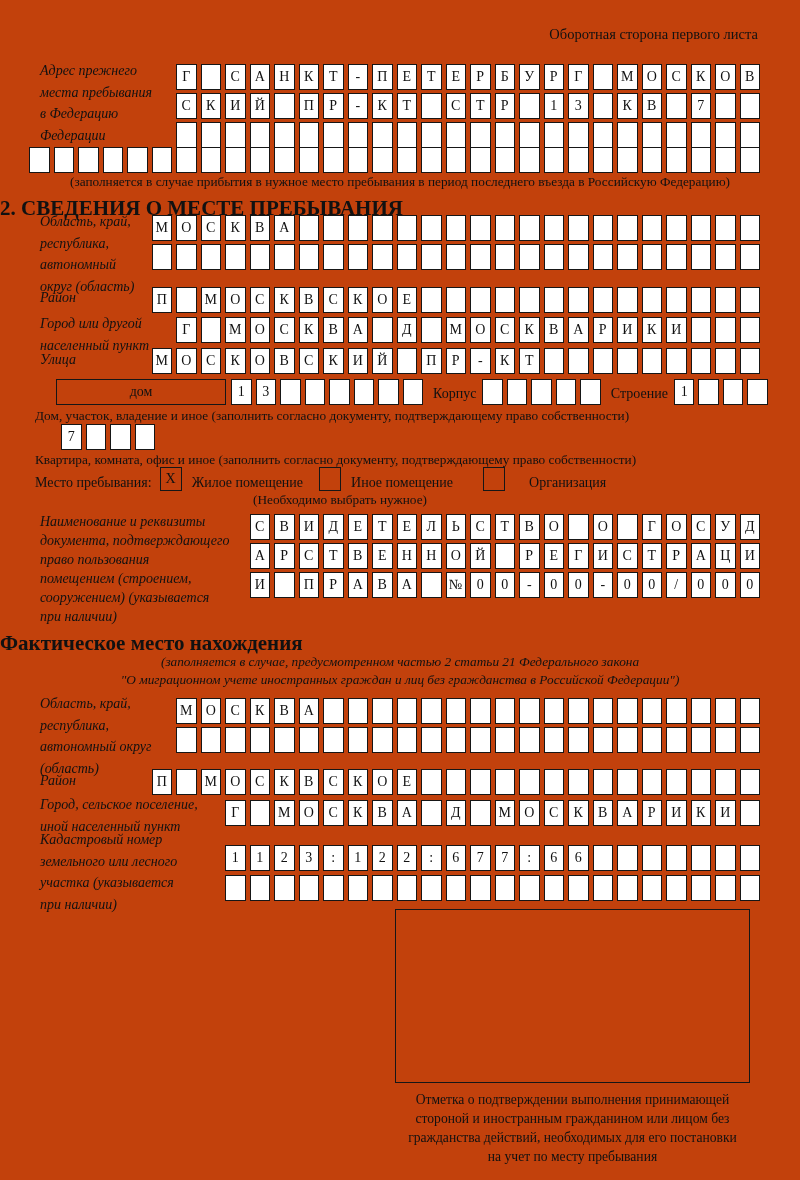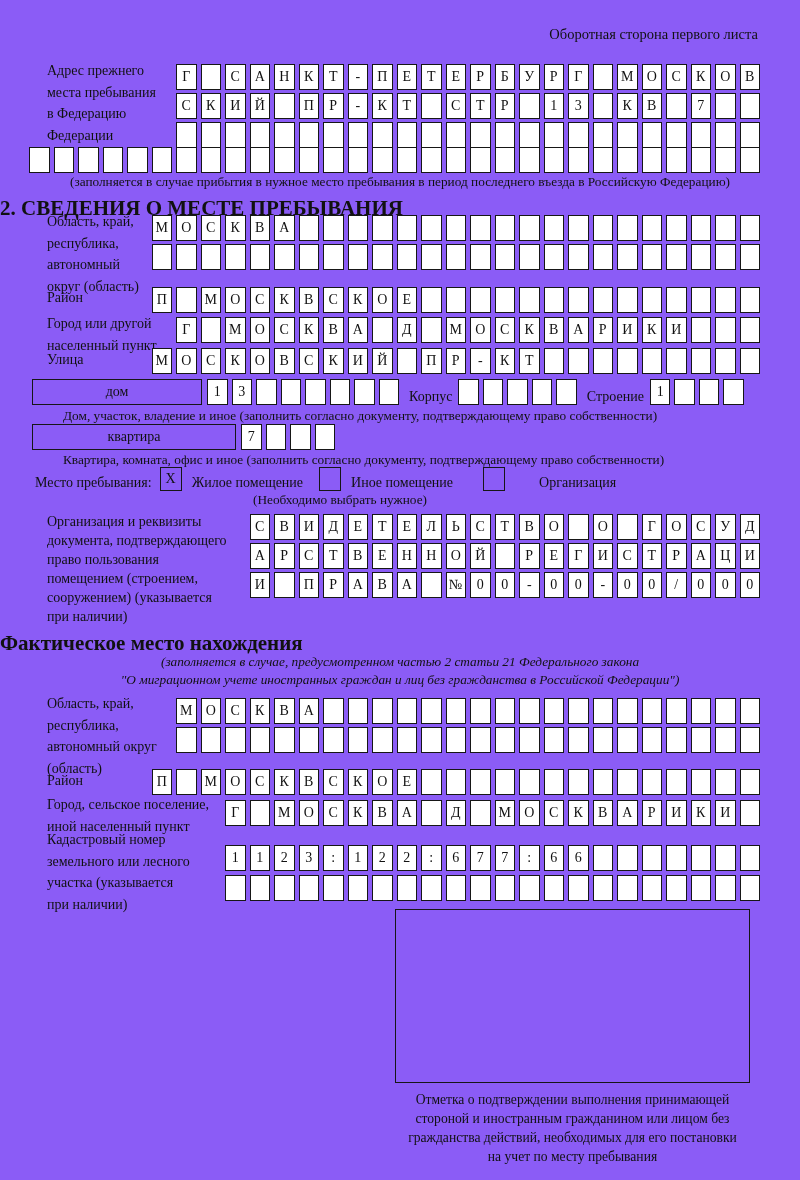--- a/index.html
+++ b/index.html
@@ -1,41 +1,41 @@
 <!DOCTYPE html>
 <html><head>
 <meta charset="utf-8">
 <style>
   html,body{margin:0;padding:0;background:#e8e8e8;}
   .page{
     position:relative;
     width:800px;height:1180px;
-    background:#8b5cf6;
+    background:#c2410c;
     font-family:"Liberation Serif","DejaVu Serif",serif;
     color:#111;
     margin:0 auto;
     overflow:hidden;
   }
   .corner{position:absolute;top:26px;right:42px;font-size:14.5px;}
-  .lbl{position:absolute;left:47px;font-size:14px;line-height:21.5px;}
+  .lbl{position:absolute;left:40px;font-size:14px;line-height:21.5px;font-style:italic;}
   .lbl.tight{line-height:19px;}
   .cells{display:flex;column-gap:4px;}
   .cellrow{position:absolute;right:40px;}
   .cell{
     box-sizing:border-box;
     width:20.5px;height:26px;
     border:1.6px solid #161616;
     display:flex;align-items:center;justify-content:center;
     font-size:14px;line-height:1;
     background:#fff;flex:0 0 auto;
   }
   .note{position:absolute;left:0;right:0;text-align:center;font-size:13.3px;}
-  .note.left{left:35px;right:auto;text-align:left;margin-left:28px;}
+  .note.left{left:35px;right:auto;text-align:left;}
   .sect-title{position:absolute;left:0;right:0;text-align:left;font-weight:bold;font-size:21px;}
-  .flexrow{position:absolute;display:flex;align-items:flex-end;}
+  .flexrow{position:absolute;display:flex;align-items:center;margin-left:24px;}
   .labelbox{
     box-sizing:border-box;height:26px;border:1.6px solid #161616;
     display:flex;align-items:center;justify-content:center;font-size:14px;flex:0 0 auto;
   }
   .flexrow .cells{margin-left:5px;}
   .inltext{font-size:14px;margin:4px 6px 0 10px;white-space:nowrap;}
   .chkrow{position:absolute;left:35px;display:flex;align-items:flex-end;font-size:14px;}
   .chkbox{
     box-sizing:border-box;width:22px;height:24px;border:1.6px solid #161616;
     display:flex;align-items:center;justify-content:center;font-size:14px;flex:0 0 auto;
@@ -346,43 +346,42 @@
     <div class="cells" style="margin-left:0">
         <span class="cell">1</span>
         <span class="cell"></span>
         <span class="cell"></span>
         <span class="cell"></span>
       </div>
   </div>
   <div class="note left" style="top:408px">Дом, участок, владение и иное (заполнить согласно документу, подтверждающему право собственности)</div>
 
   <div class="flexrow" style="top:424px;left:32px">
-    <div class="labelbox" style="width:204px">квартира</div>
     <div class="cells">
         <span class="cell">7</span>
         <span class="cell"></span>
         <span class="cell"></span>
         <span class="cell"></span>
       </div>
   </div>
   <div class="note left" style="top:452px">Квартира, комната, офис и иное (заполнить согласно документу, подтверждающему право собственности)</div>
 
   <div class="chkrow" style="top:467px">
     <span>Место пребывания:</span>
     <span class="chkbox" style="margin-left:8px">X</span>
     <span class="opt" style="margin-left:10px">Жилое помещение</span>
     <span class="chkbox" style="margin-left:16px"></span>
     <span class="opt" style="margin-left:10px">Иное помещение</span>
     <span class="chkbox" style="margin-left:30px"></span>
-    <span class="opt" style="margin-left:34px">Организация</span>
+    <span class="opt" style="margin-left:24px">Организация</span>
   </div>
   <div class="note" style="top:492px;left:-120px">(Необходимо выбрать нужное)</div>
 
   <div class="lbl tight" style="top:512px">
-      <div>Организация и реквизиты</div>
+      <div>Наименование и реквизиты</div>
       <div>документа, подтверждающего</div>
       <div>право пользования</div>
       <div>помещением (строением,</div>
       <div>сооружением) (указывается</div>
       <div>при наличии)</div>
     </div>
   <div class="cellrow cells" style="top:514px">
       <span class="cell">С</span>
       <span class="cell">В</span>
       <span class="cell">И</span>

